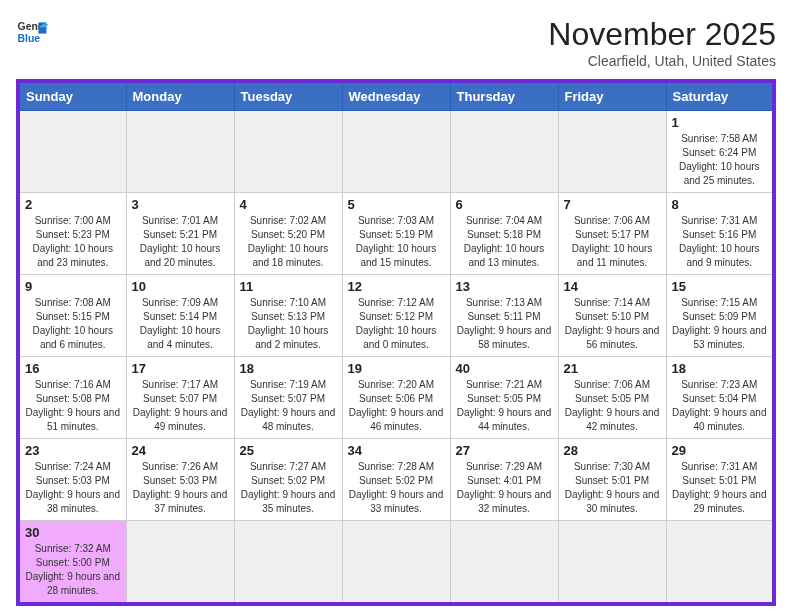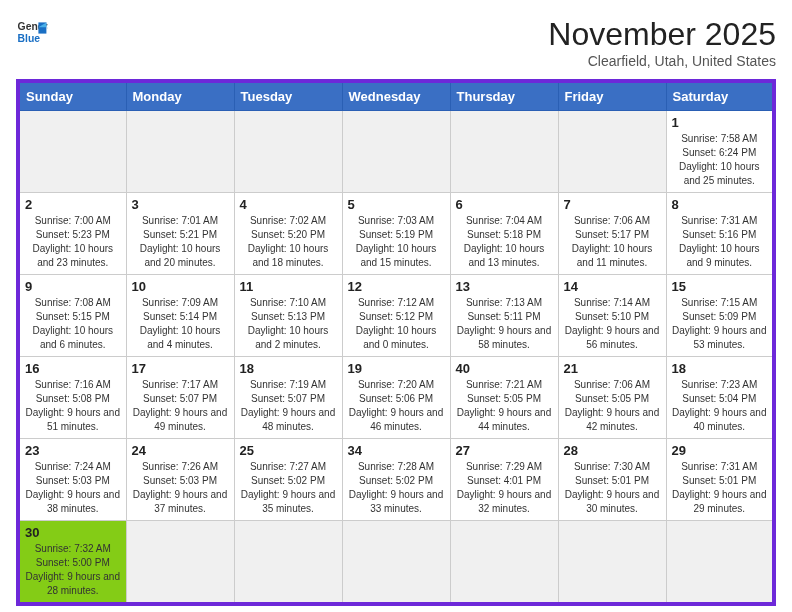--- a/index.html
+++ b/index.html
@@ -73,21 +73,21 @@
     .day-info {
       font-size: 10px;
       color: #333;
       line-height: 1.4;
       text-align: center;
     }
     .last-row td {
       background: #f0f0f0;
     }
     .last-row td.has-data {
-      background: #84cc16;
+      background: #f0abfc;
       margin-left: 36px;
     }
   </style>
 </head>
 <body>
 
 <div class="header">
   <div class="logo">
     <svg class="logo-icon" viewBox="0 0 40 40">
       <text x="2" y="18" font-size="13" font-family="Arial" font-weight="bold" fill="#333">General</text>

